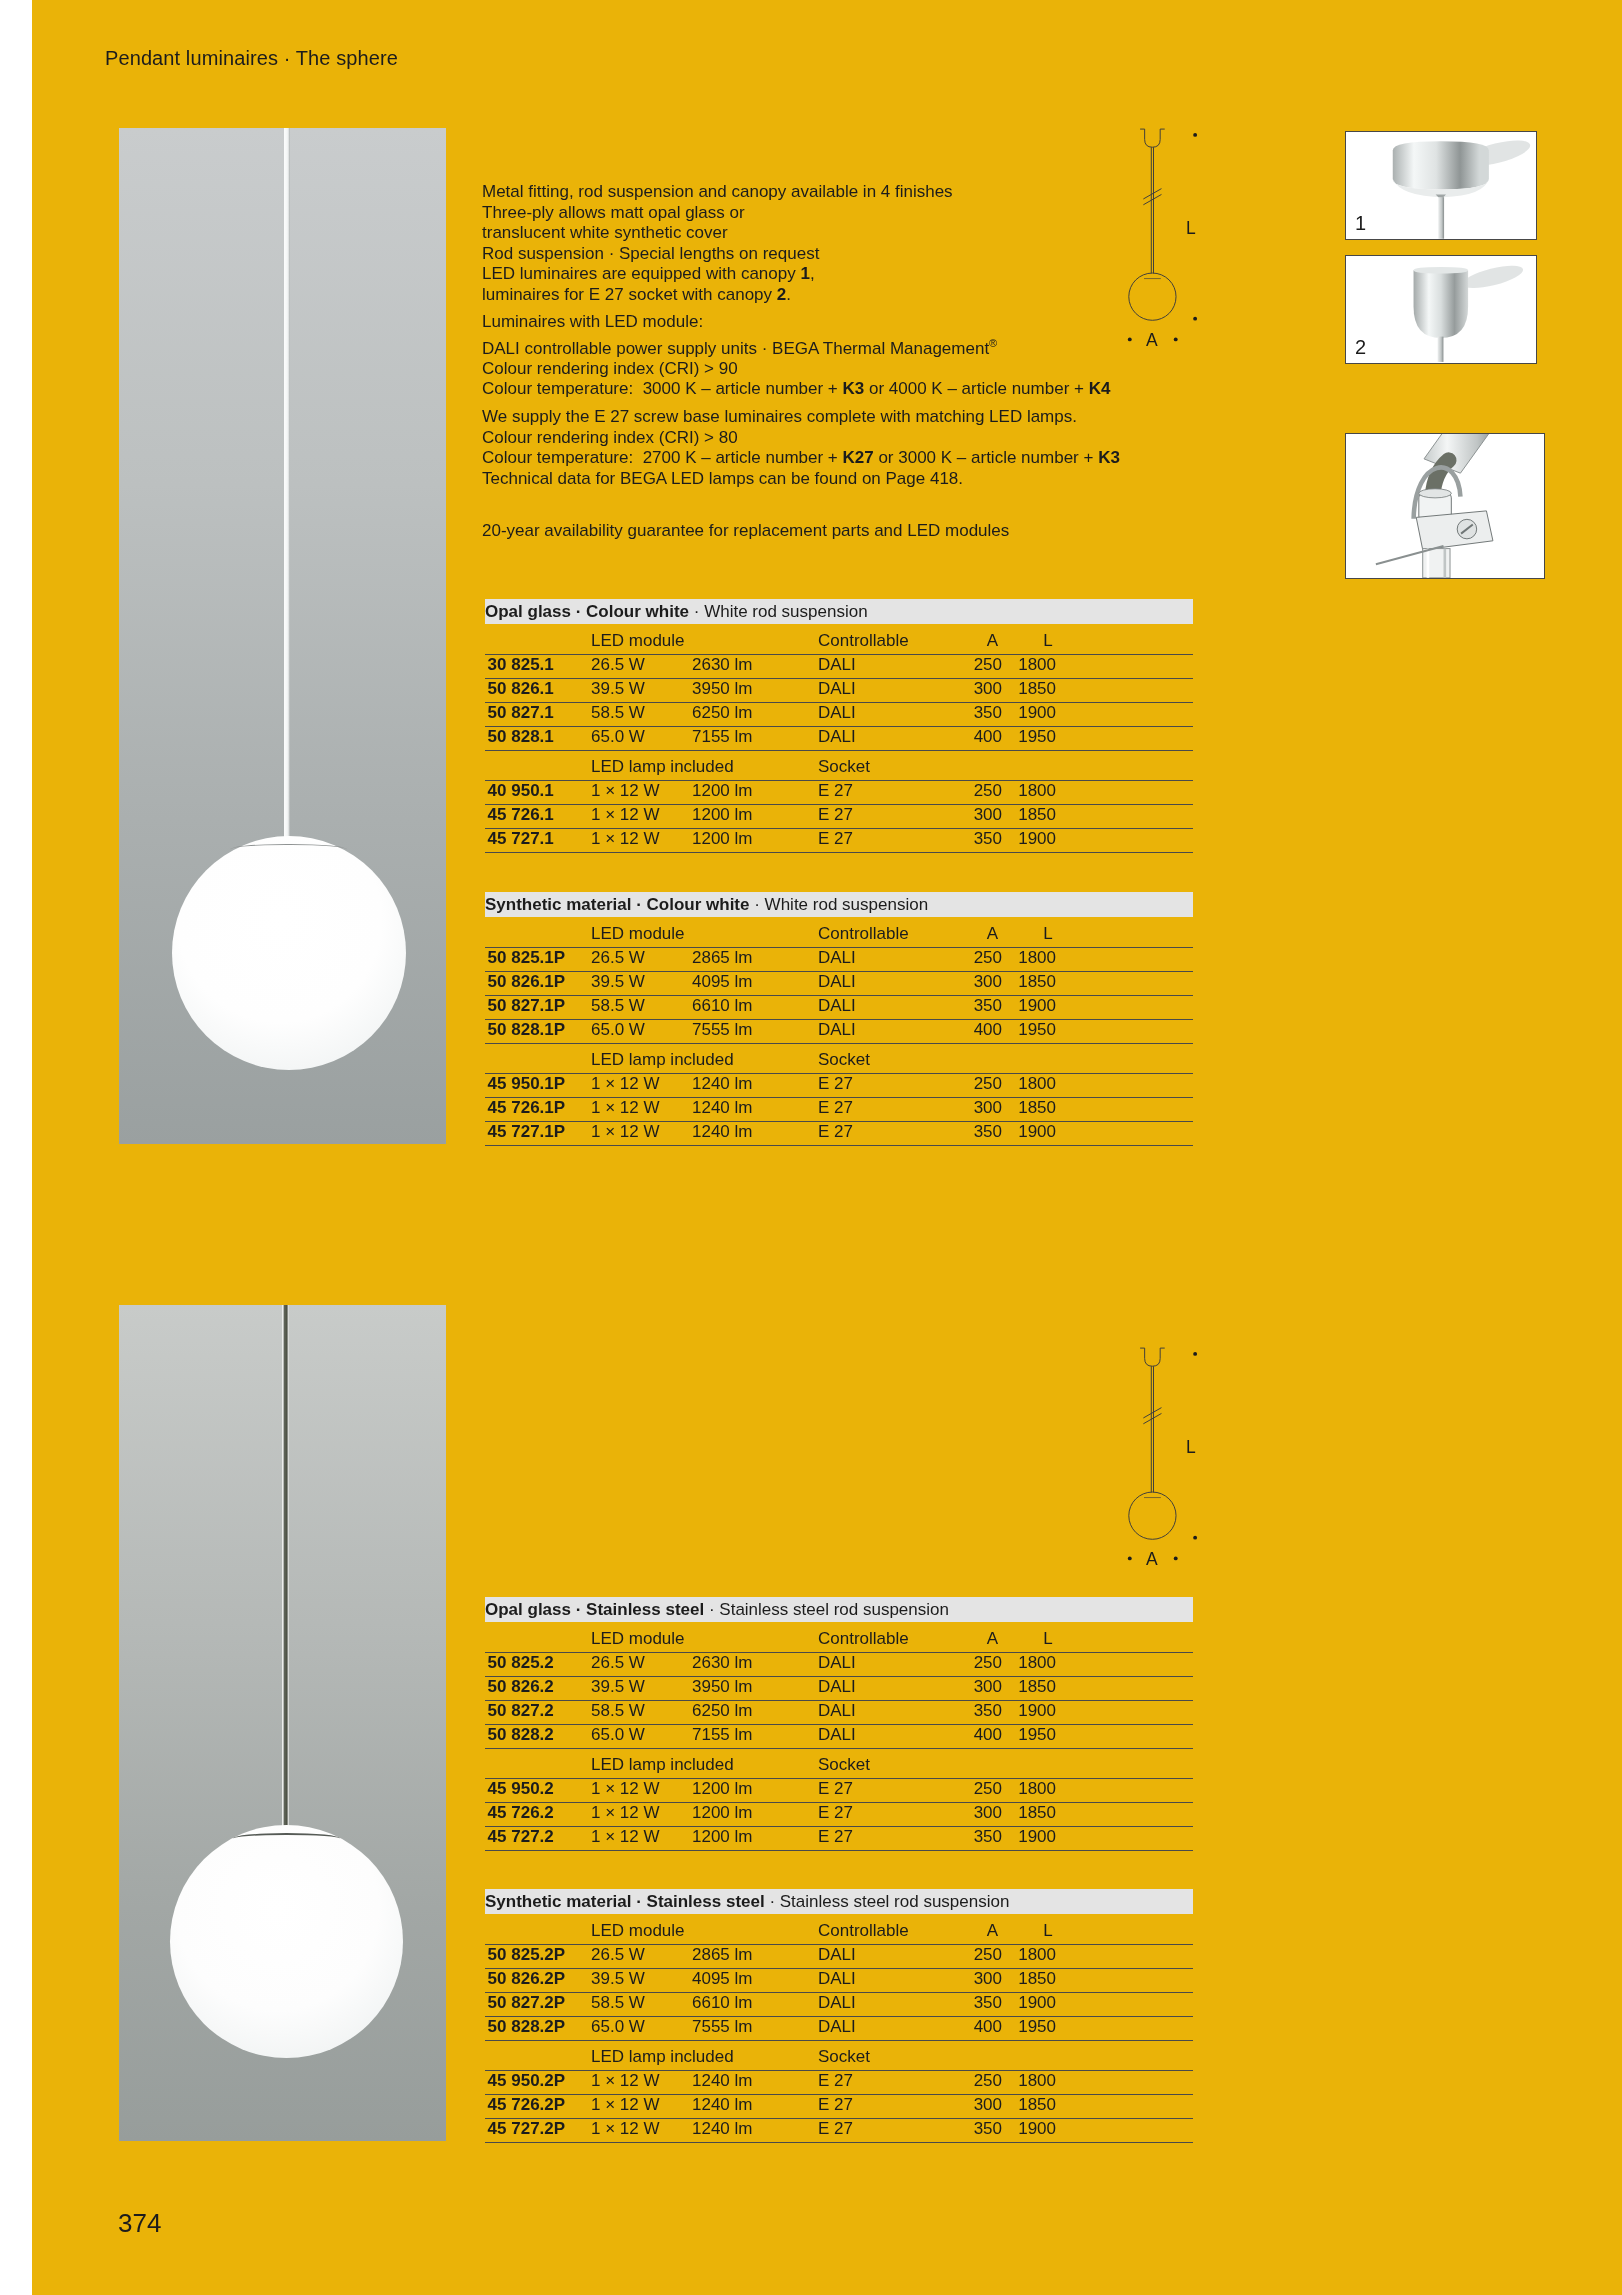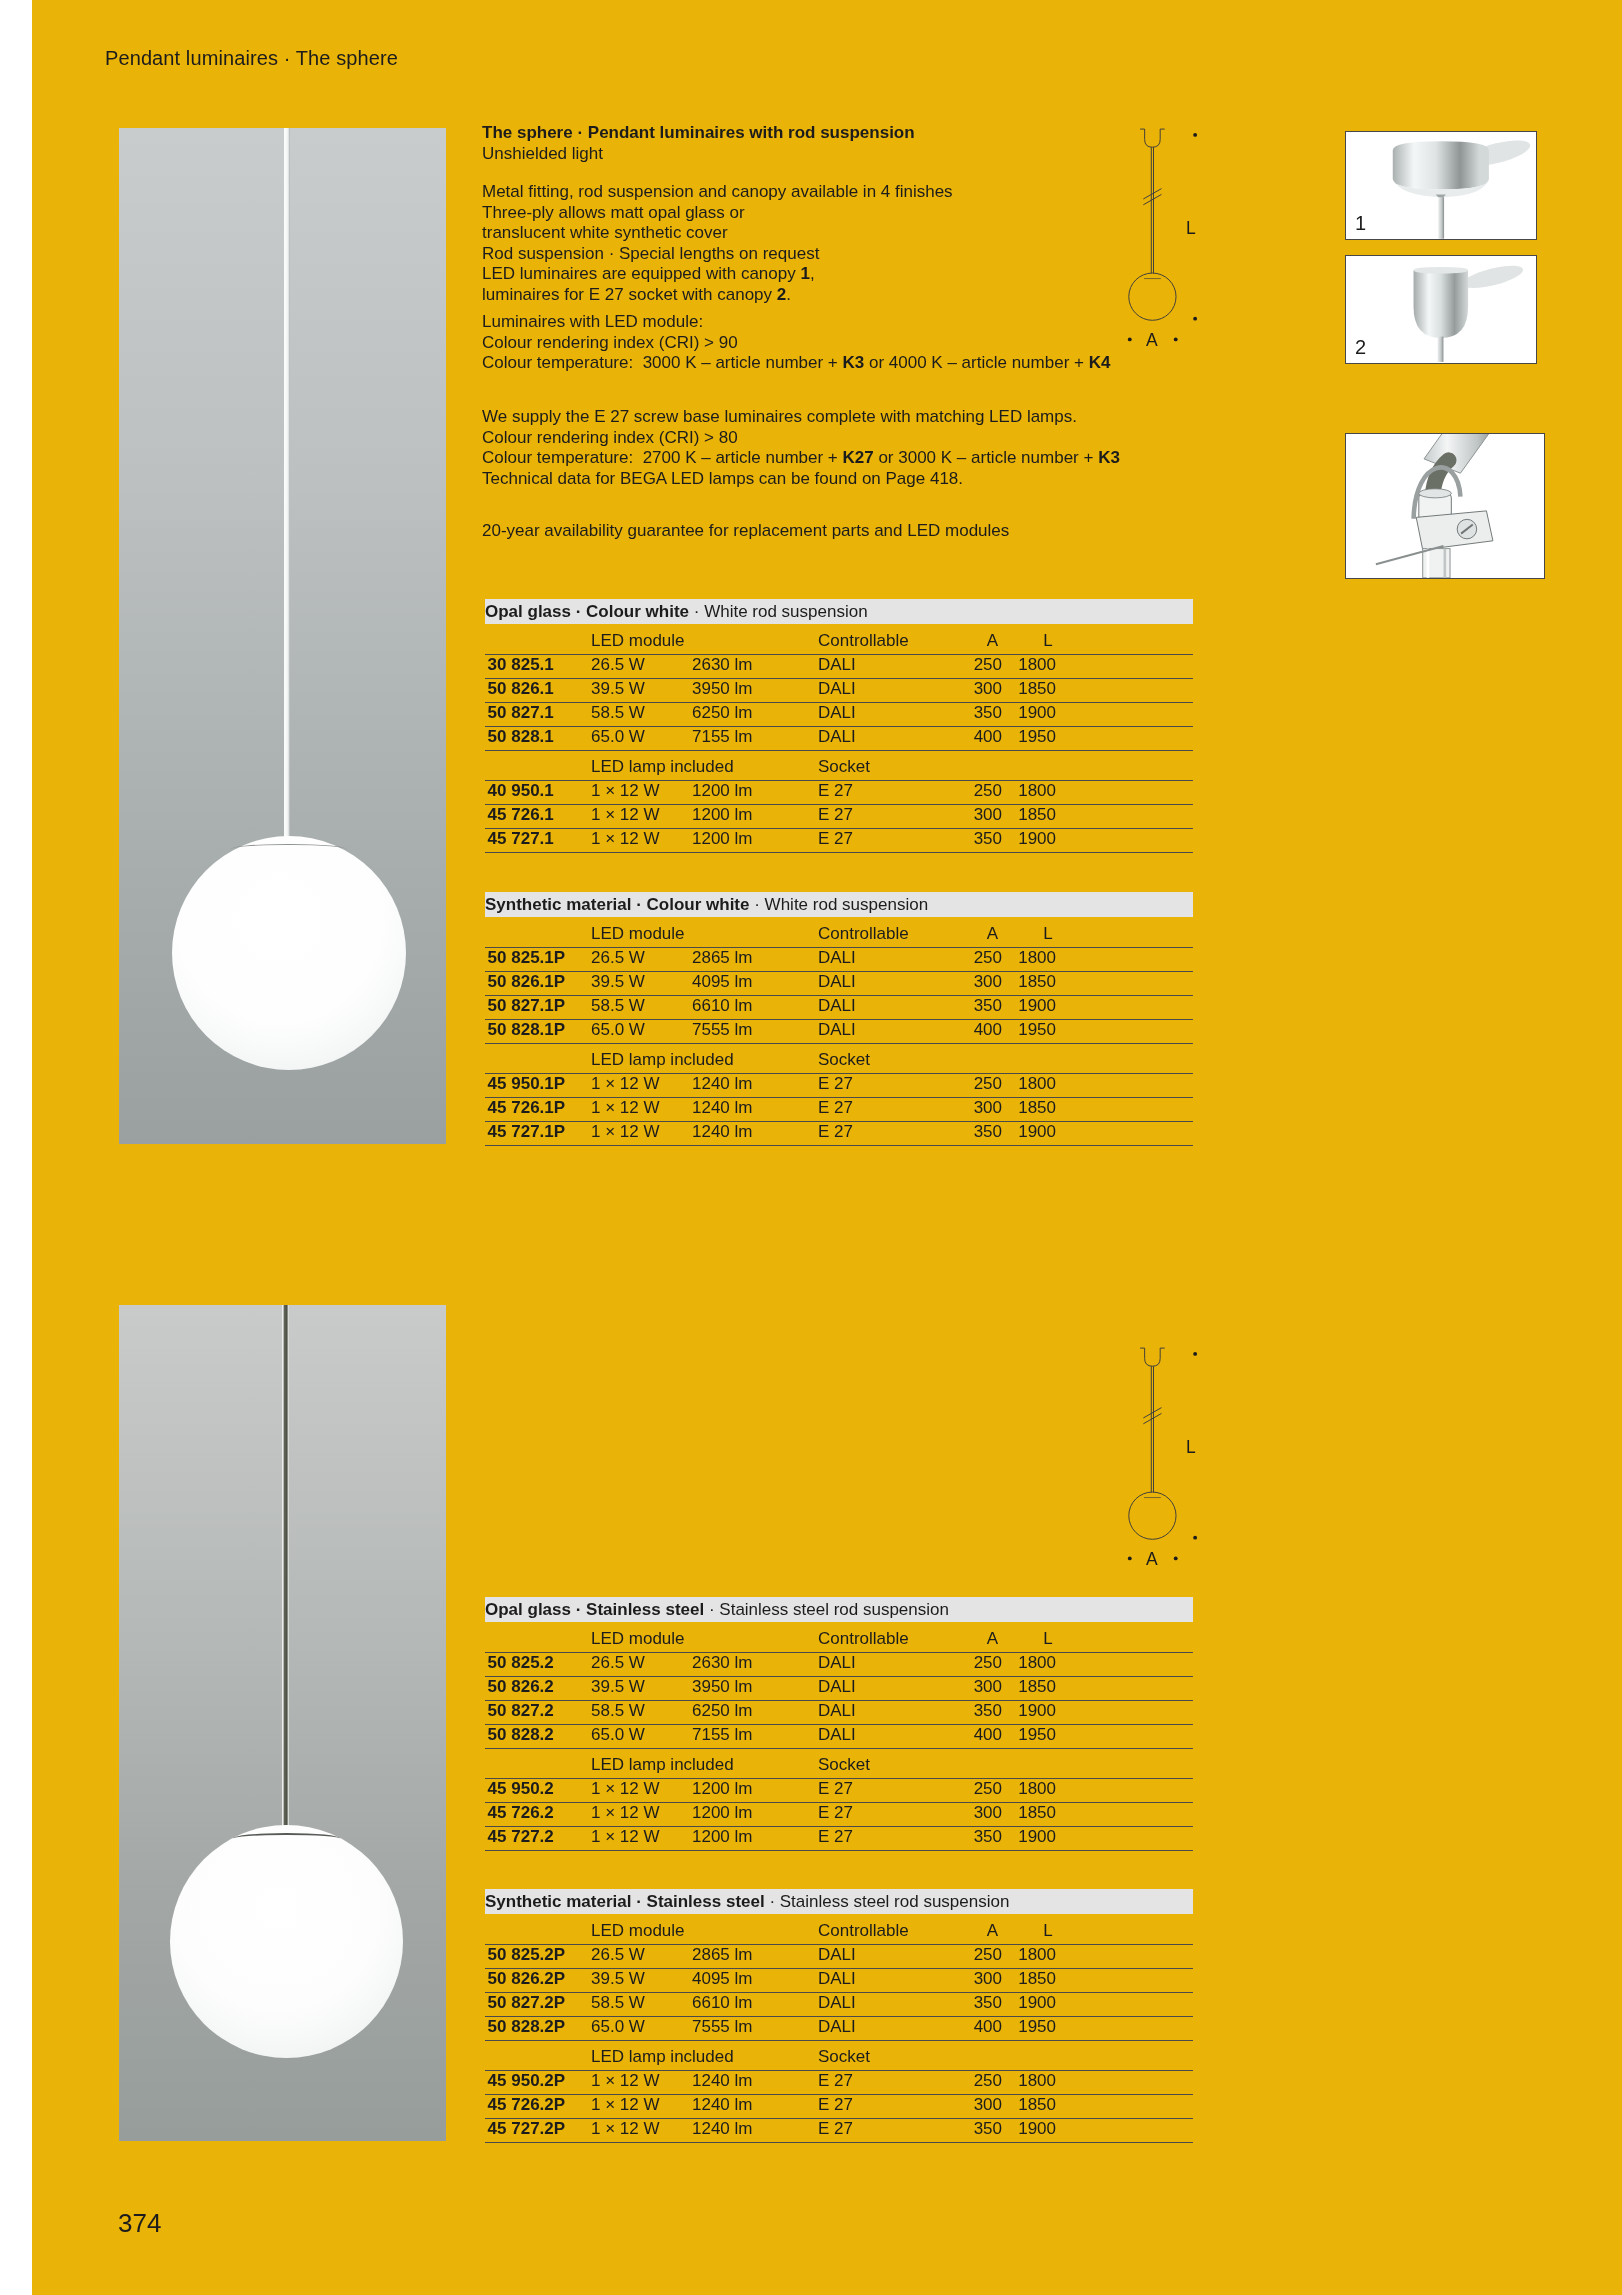--- a/index.html
+++ b/index.html
@@ -90,36 +90,33 @@
     <div class="abs sphere" id="sphere1"></div>
     <div class="abs seam1"></div>
   </div>
 
   <div class="abs photo" id="photo2">
     <div class="abs rod-steel"></div>
     <div class="abs sphere" id="sphere2"></div>
     <div class="abs seam2"></div>
   </div>
 
-  <div class="abs intro-block" id="intro-head">
-    <div class="bold nowrap">The sphere · Pendant luminaires with rod suspension</div>
-    <div class="nowrap">Unshielded light</div>
-  </div>
 
   <div class="abs intro-block" id="intro-p1">
     <div class="nowrap">Metal fitting, rod suspension and canopy available in 4 finishes</div>
     <div class="nowrap">Three-ply allows matt opal glass or</div>
     <div class="nowrap">translucent white synthetic cover</div>
     <div class="nowrap">Rod suspension · Special lengths on request</div>
     <div class="nowrap"><span>LED luminaires are equipped with canopy </span><span class="bold">1</span><span>,</span></div>
     <div class="nowrap"><span>luminaires for E 27 socket with canopy </span><span class="bold">2</span><span>.</span></div>
   </div>
 
   <div class="abs intro-block" id="intro-p2">
     <div class="nowrap">Luminaires with LED module:</div>
+    <div class="nowrap"><span>DALI controllable power supply units · BEGA Thermal Management</span><sup>®</sup></div>
     <div class="nowrap">Colour rendering index (CRI) &gt; 90</div>
     <div class="nowrap"><span>Colour temperature:  3000 K – article number + </span><span class="bold">K3</span><span> or 4000 K – article number + </span><span class="bold">K4</span></div>
   </div>
 
   <div class="abs intro-block" id="intro-p3">
     <div class="nowrap">We supply the E 27 screw base luminaires complete with matching LED lamps.</div>
     <div class="nowrap">Colour rendering index (CRI) &gt; 80</div>
     <div class="nowrap"><span>Colour temperature:  2700 K – article number + </span><span class="bold">K27</span><span> or 3000 K – article number + </span><span class="bold">K3</span></div>
     <div class="nowrap">Technical data for BEGA LED lamps can be found on Page 418.</div>
   </div>

